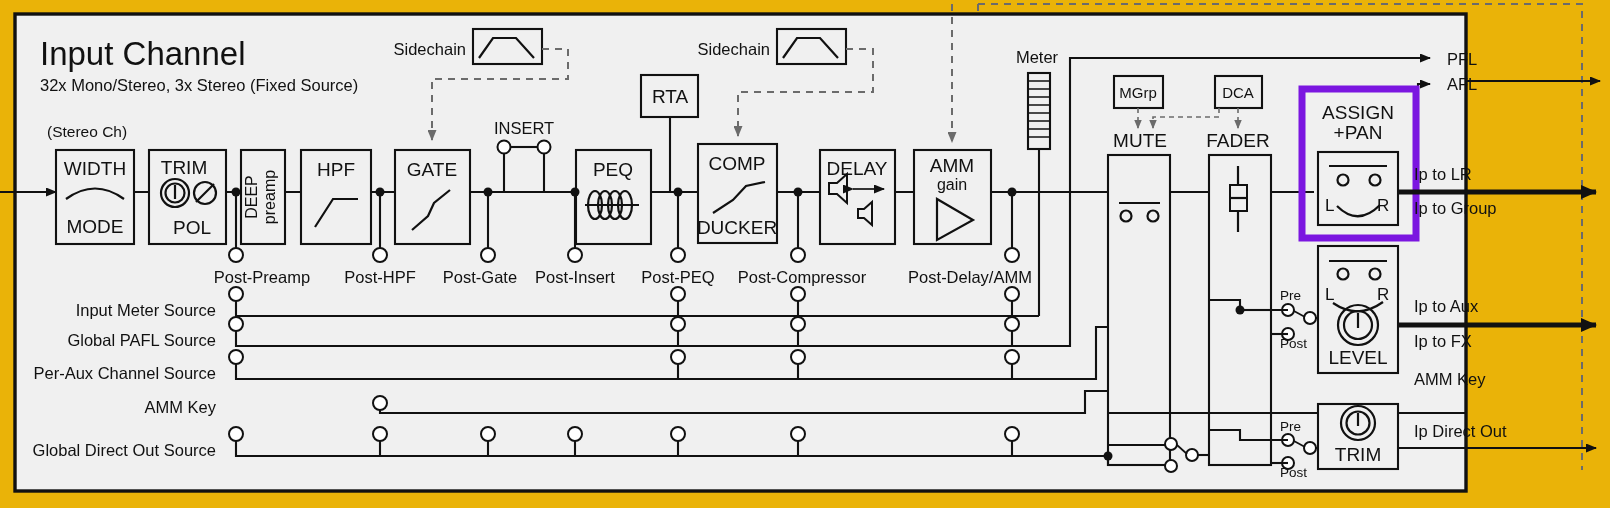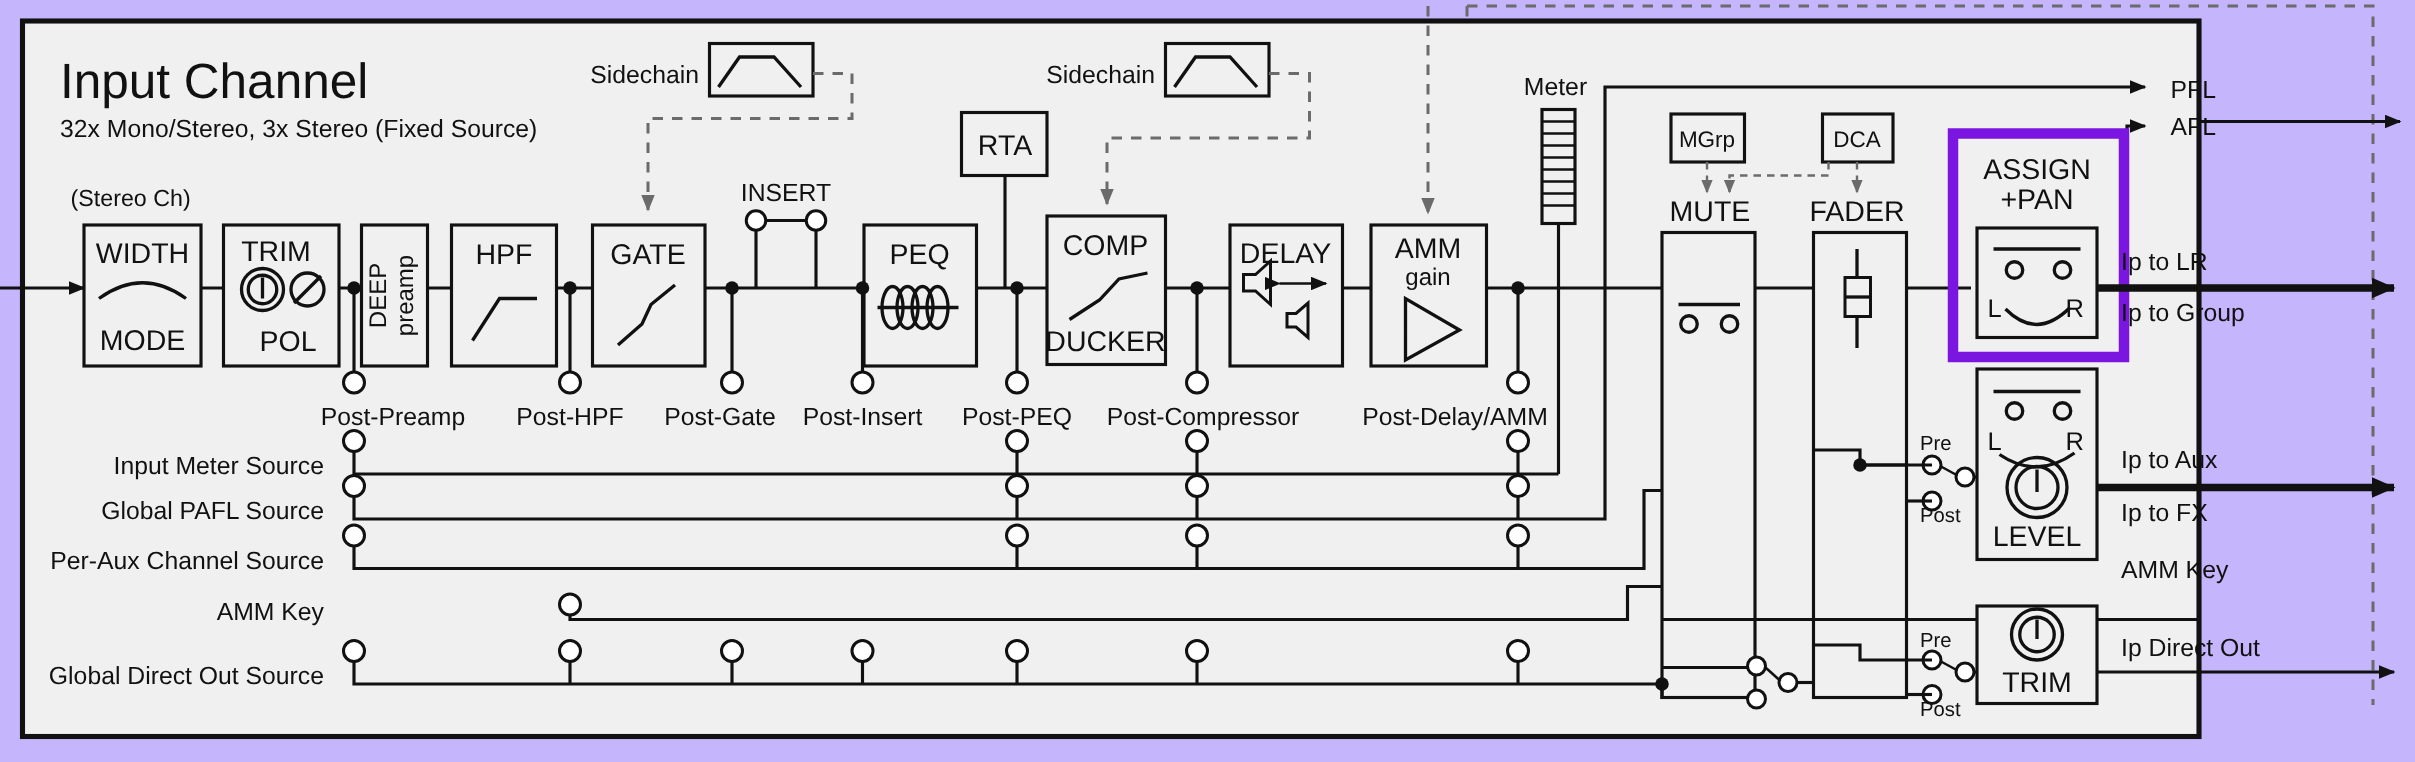--- a/index.html
+++ b/index.html
@@ -1,17 +1,17 @@
 <!DOCTYPE html>
 <html><head>
 <meta charset="utf-8">
 <style>
   html,body{margin:0;padding:0;background:#ffffff;}
   body{font-family:"Liberation Sans",sans-serif;}
-  #root{position:relative;width:1610px;height:508px;overflow:hidden;background:#c4b5fd;}
+  #root{position:relative;width:1610px;height:508px;overflow:hidden;background:#eab308;}
   svg#diagram{position:absolute;left:0;top:0;width:1610px;height:508px;}
   text{font-family:"Liberation Sans",sans-serif;fill:#111111;}
   .ttl{font-size:33px;letter-spacing:0px;}
   .sub{font-size:16.5px;}
   .blabel{font-size:19px;text-anchor:middle;}
   .blabel-sm{font-size:16px;text-anchor:middle;}
   .tap{font-size:16.5px;text-anchor:middle;}
   .rail{font-size:16.5px;text-anchor:end;}
   .outl{font-size:16.5px;text-anchor:start;}
   .tiny{font-size:13.5px;text-anchor:middle;}

